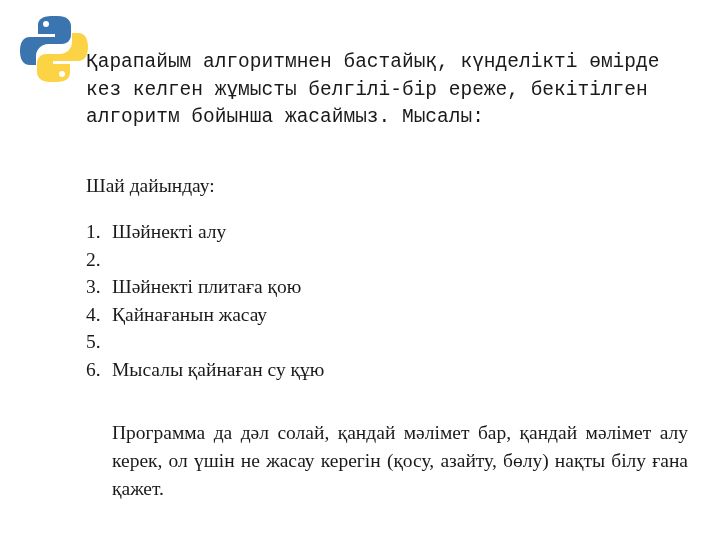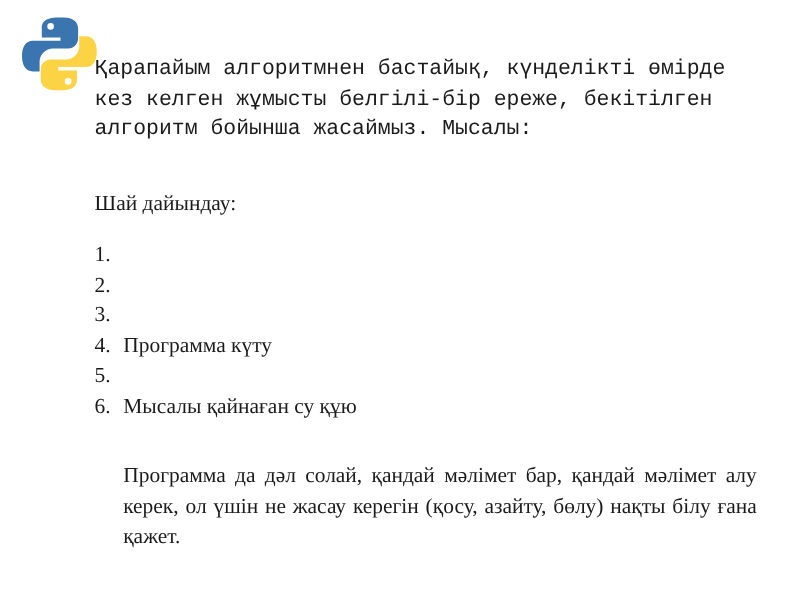--- a/index.html
+++ b/index.html
@@ -28,30 +28,32 @@
   </svg>
 </div>
 
 <div class="text intro">Қарапайым алгоритмнен бастайық, күнделікті өмірде кез келген жұмысты белгілі-бір ереже, бекітілген алгоритм бойынша жасаймыз. Мысалы:</div>
 
 <div class="text heading">Шай дайындау:</div>
 
 <ol class="steps">
   <li>
       <span class="num">1.</span>
+      <span>Шәйнекті алу</span>
     </li>
   <li>
       <span class="num">2.</span>
     </li>
   <li>
       <span class="num">3.</span>
+      <span>Шәйнекті плитаға қою</span>
     </li>
   <li>
       <span class="num">4.</span>
-      <span>Программа күту</span>
+      <span>Қайнағанын жасау</span>
     </li>
   <li>
       <span class="num">5.</span>
     </li>
   <li>
       <span class="num">6.</span>
       <span>Мысалы қайнаған су құю</span>
     </li>
 </ol>
 

